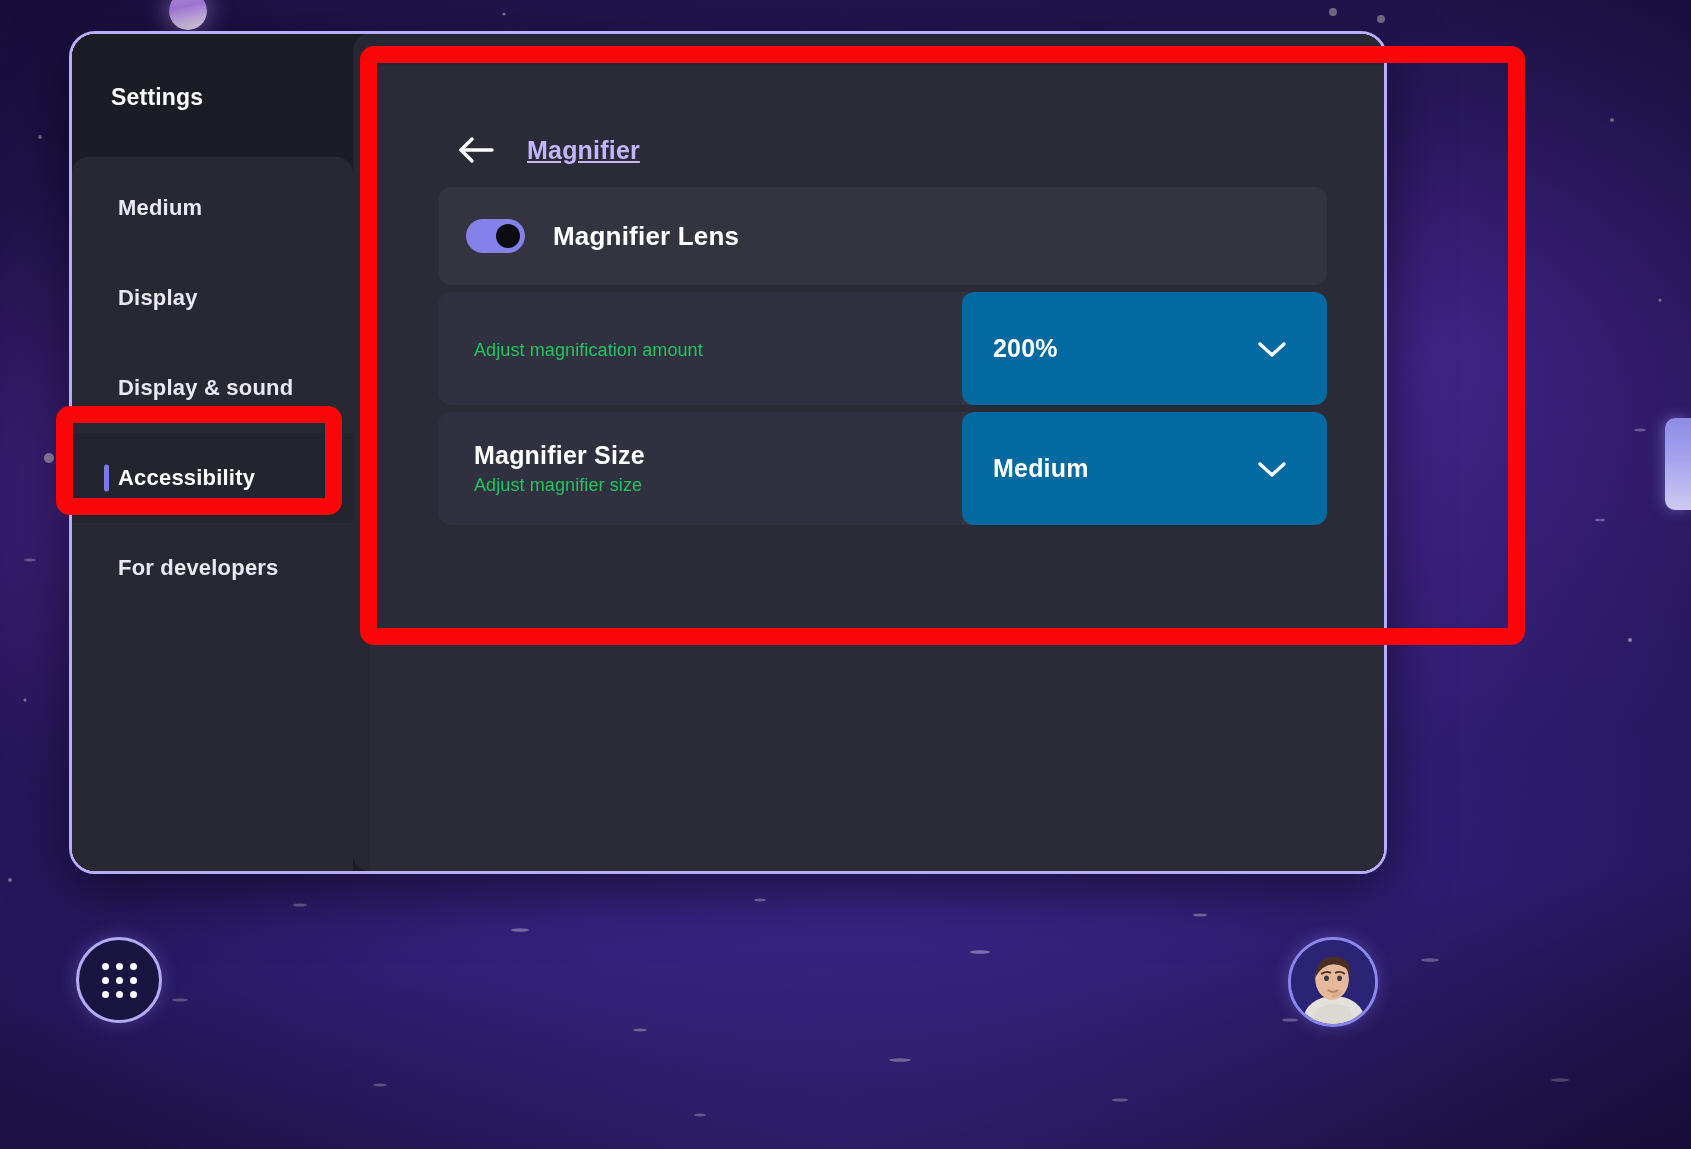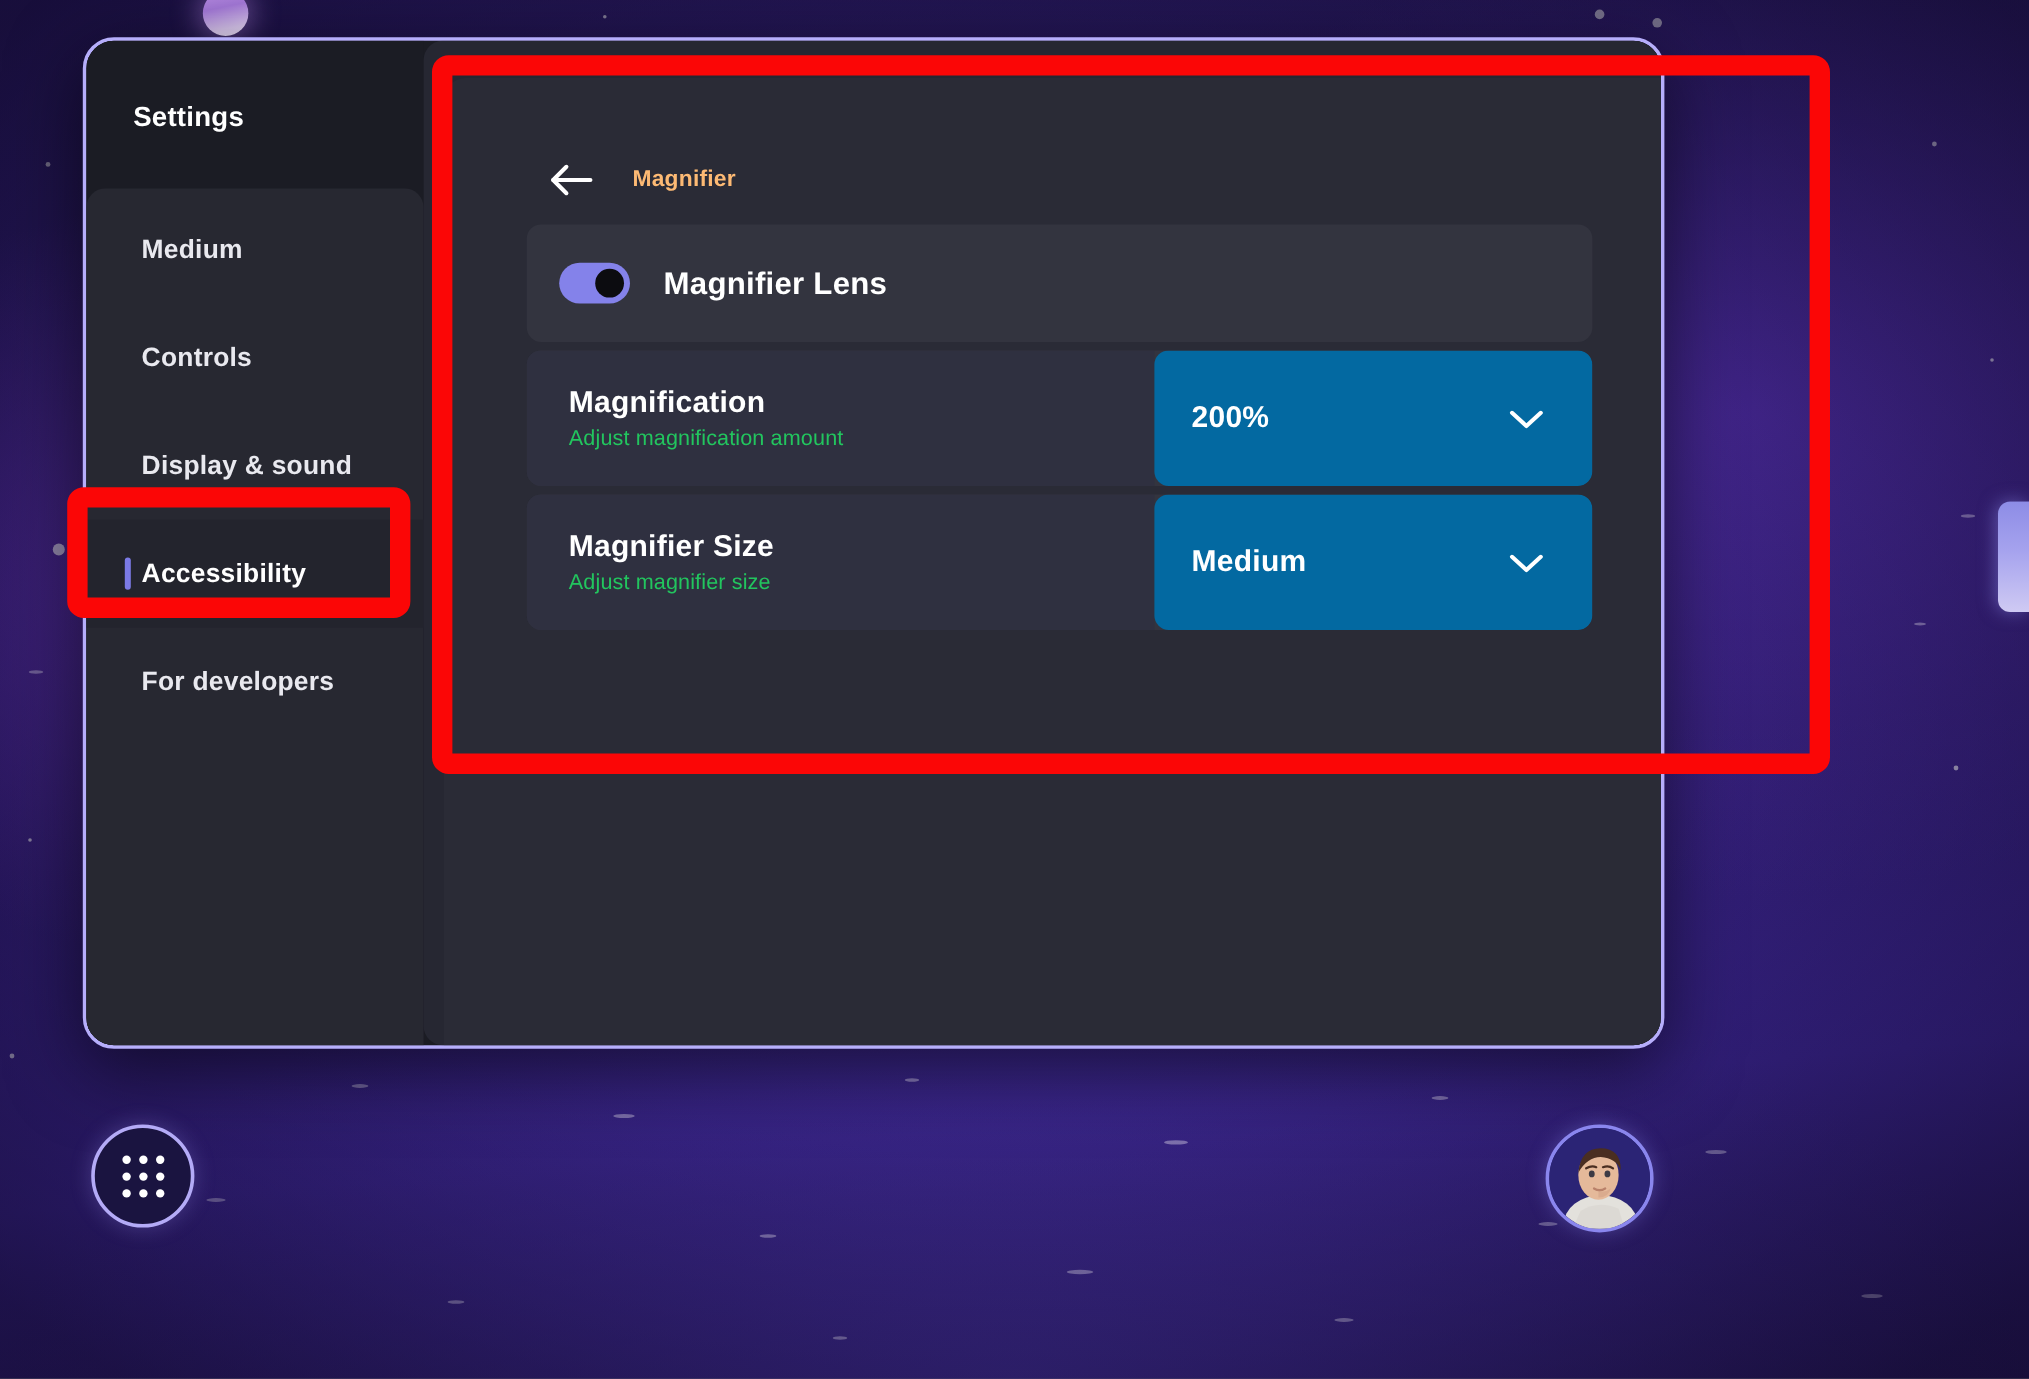--- a/index.html
+++ b/index.html
@@ -163,24 +163,25 @@
   }
   .back-arrow {
     width: 40px;
     height: 32px;
     display: flex;
     align-items: center;
     justify-content: center;
     cursor: pointer;
   }
   .page-title {
-    color: #fdba74;
-    font-size: 19px;
-    font-weight: bold;
-    letter-spacing: .2px;
+    color: #c4b5fd;
+    font-size: 25px;
+    font-weight: bold;
+    letter-spacing: .2px;
+    text-decoration: underline;
   }
 
   .rows {
     padding: 0 57px 0 69px;
   }
   .row {
     background: #33343f;
     border-radius: 12px;
     display: flex;
     align-items: stretch;
@@ -378,21 +379,21 @@
   <div class="window">
     <div class="window-inner">
 
       <div class="sidebar">
         <div class="sidebar-title">Settings</div>
         <div class="sidebar-nav">
           <div class="nav-item">
             <span>Medium</span>
           </div>
           <div class="nav-item">
-            <span>Controls</span>
+            <span>Display</span>
           </div>
           <div class="nav-item">
             <span>Display &amp; sound</span>
           </div>
           <div class="nav-item active">
             <span class="nav-indicator"></span>
             <span>Accessibility</span>
           </div>
           <div class="nav-item">
             <span>For developers</span>
@@ -417,21 +418,20 @@
 
             <div class="row row-toggle">
               <div class="switch">
                 <span class="knob"></span>
               </div>
               <div class="row-toggle-label">Magnifier Lens</div>
             </div>
 
             <div class="row row-setting">
               <div class="row-left">
-                <div class="row-label">Magnification</div>
                 <div class="row-sub">Adjust magnification amount</div>
               </div>
               <div class="row-right">
                 <span class="row-value">200%</span>
                 <svg class="chev" viewBox="0 0 30 18" fill="none">
                   <path d="M3 4 L15 15 L27 4" stroke="#ffffff" stroke-width="3.4" stroke-linecap="round" stroke-linejoin="round"></path>
                 </svg>
               </div>
             </div>
 

